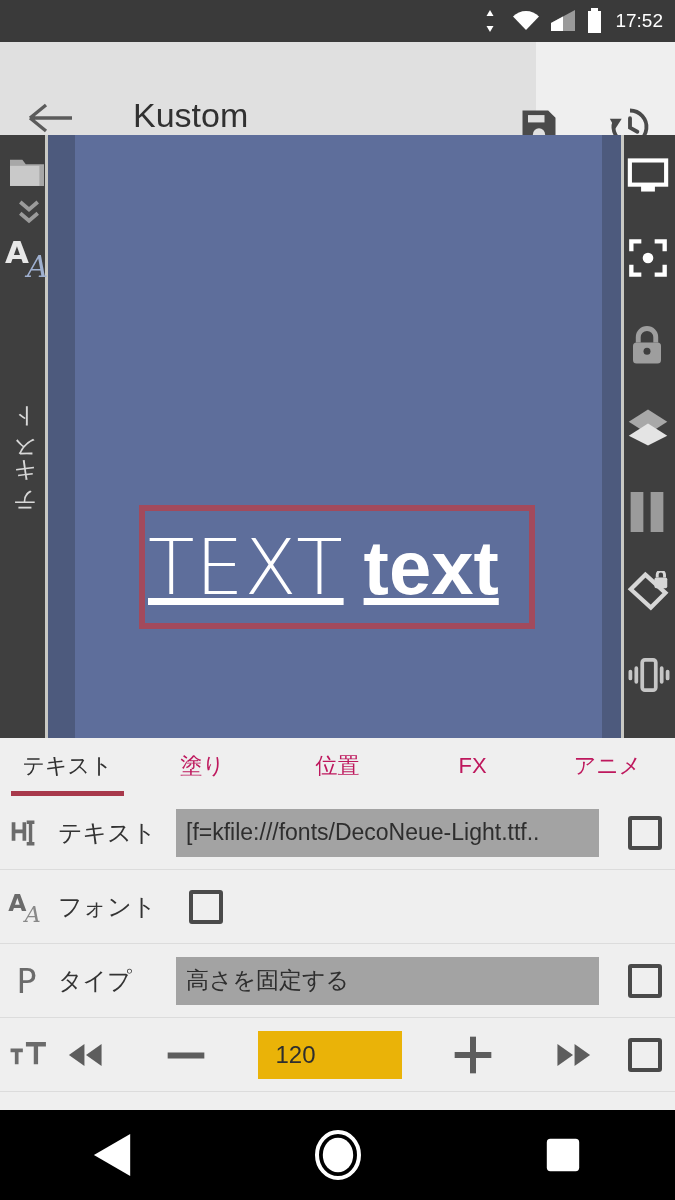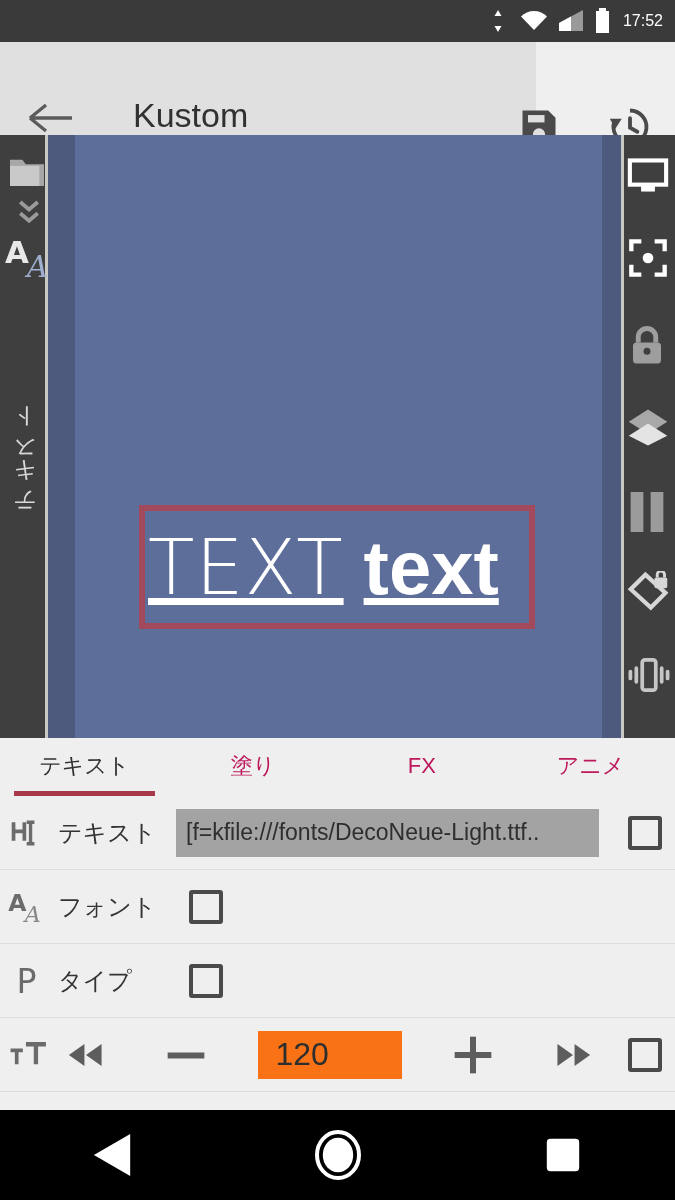--- a/index.html
+++ b/index.html
@@ -11,21 +11,21 @@
   }
   #app{position:relative;width:675px;height:1200px;}
 
   
   .statusbar{
     position:absolute;left:0;top:0;width:675px;height:42px;
     background:#3a3a3a;display:flex;align-items:center;justify-content:flex-end;
     padding-right:12px;box-sizing:border-box;
   }
   .st-icons{display:flex;align-items:center;gap:9px;}
-  .st-clock{color:#ffffff;font-size:16px;margin-left:12px;letter-spacing:0px;}
+  .st-clock{color:#ffffff;font-size:19px;margin-left:12px;letter-spacing:0px;}
 
   
   .appbar{
     position:absolute;left:0;top:42px;width:536px;height:93px;
     background:#e0e0e0;
   }
   .back-btn{position:absolute;left:28px;top:60px;width:46px;height:32px;cursor:pointer;}
   .title-wrap{position:absolute;left:133px;top:54px;}
   .app-title{font-size:34px;color:#313131;line-height:38px;font-weight:400;}
   .app-sub{font-size:17px;color:#4c4c4c;line-height:22px;margin-top:3px;}
@@ -94,22 +94,22 @@
     display:flex;align-items:center;padding:0 10px;box-sizing:border-box;
     font-size:23px;color:#2e2e2e;overflow:hidden;white-space:nowrap;cursor:pointer;
   }
   .row-check{
     flex:0 0 60px;display:flex;justify-content:center;align-items:center;cursor:pointer;
   }
   .cbox{width:34px;height:34px;border:4px solid #4a4a4a;border-radius:3px;box-sizing:border-box;}
   .stepper{flex:1;display:flex;align-items:center;justify-content:space-between;margin-right:14px;}
   .step-btn{cursor:pointer;display:flex;align-items:center;justify-content:center;width:56px;height:48px;}
   .num-field{
-    width:144px;height:48px;background:#f97316;display:flex;align-items:center;
-    padding-left:18px;box-sizing:border-box;font-size:32px;color:#2e2e2e;cursor:pointer;
+    width:144px;height:48px;background:#eab308;display:flex;align-items:center;
+    padding-left:18px;box-sizing:border-box;font-size:24px;color:#2e2e2e;cursor:pointer;
   }
 
   
   .navbar{
     position:absolute;left:0;top:1110px;width:675px;height:90px;background:#000000;
     display:flex;align-items:center;justify-content:space-around;
   }
   .nav-btn{cursor:pointer;width:120px;display:flex;justify-content:center;align-items:center;height:90px;}
 </style>
 </head>
@@ -242,20 +242,21 @@
           <rect x="9" y="2" width="8" height="18" rx="1.6" fill="none" stroke="#c6c6c6" stroke-width="2.2"></rect>
           <path d="M5.5 7v8M2 9v4M20.5 7v8M24 9v4" stroke="#c6c6c6" stroke-width="2.2" stroke-linecap="round"></path>
         </svg>
       </div>
     </div>
   </div>
 
   <div class="tabs">
     <div class="tab active">テキスト</div>
     <div class="tab">塗り</div>
+    <div class="tab">位置</div>
     <div class="tab">FX</div>
     <div class="tab">アニメ</div>
   </div>
 
   <div class="rows">
 
     <div class="row">
       <div class="row-icon">
         <svg width="38" height="34" viewBox="0 0 24 22">
           <path d="M2 4v12M2 10h7M9 4v12" stroke="#6b6b6b" stroke-width="2.4" fill="none"></path>
@@ -282,20 +283,21 @@
         </div>
     </div>
 
     <div class="row">
       <div class="row-icon">
         <svg width="34" height="36" viewBox="0 0 20 26">
           <text x="1" y="22" font-family="DejaVu Sans, sans-serif" font-size="24" fill="#6b6b6b">P</text>
         </svg>
       </div>
       <div class="row-label">タイプ</div>
+      <div class="row-value">高さを固定する</div>
       <div class="row-check">
           <div class="cbox"></div>
         </div>
     </div>
 
     <div class="row">
       <div class="row-icon">
         <svg width="40" height="32" viewBox="0 0 26 20">
           <path d="M1 7h8M5 7v9" stroke="#6b6b6b" stroke-width="2.4" fill="none"></path>
           <path d="M11 3h13M17.5 3v13" stroke="#6b6b6b" stroke-width="2.8" fill="none"></path>

